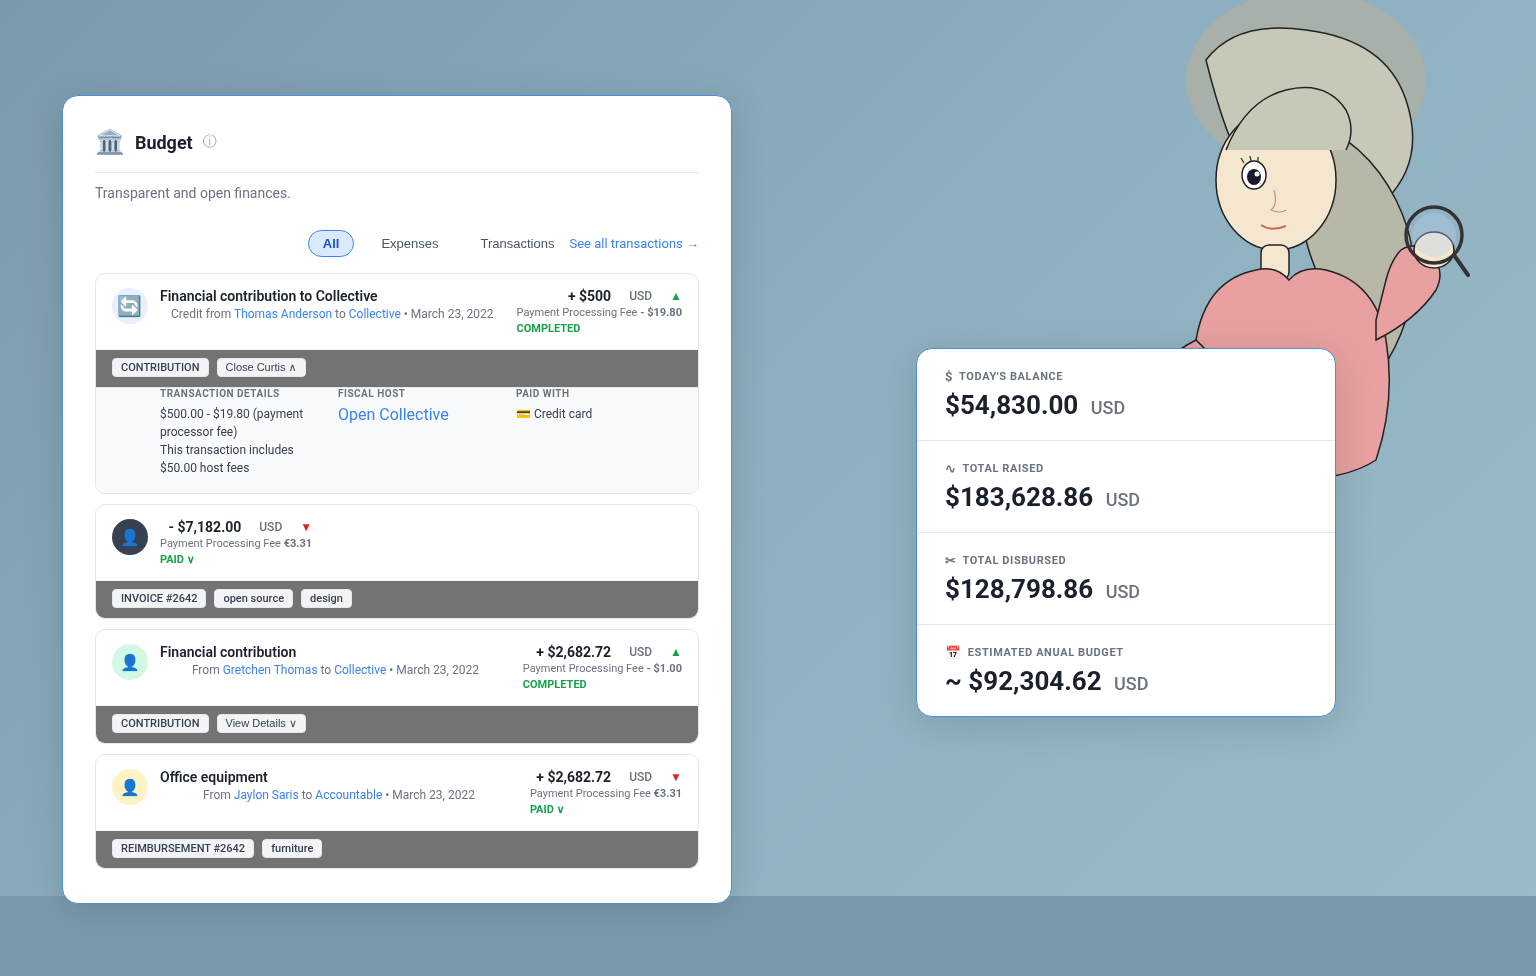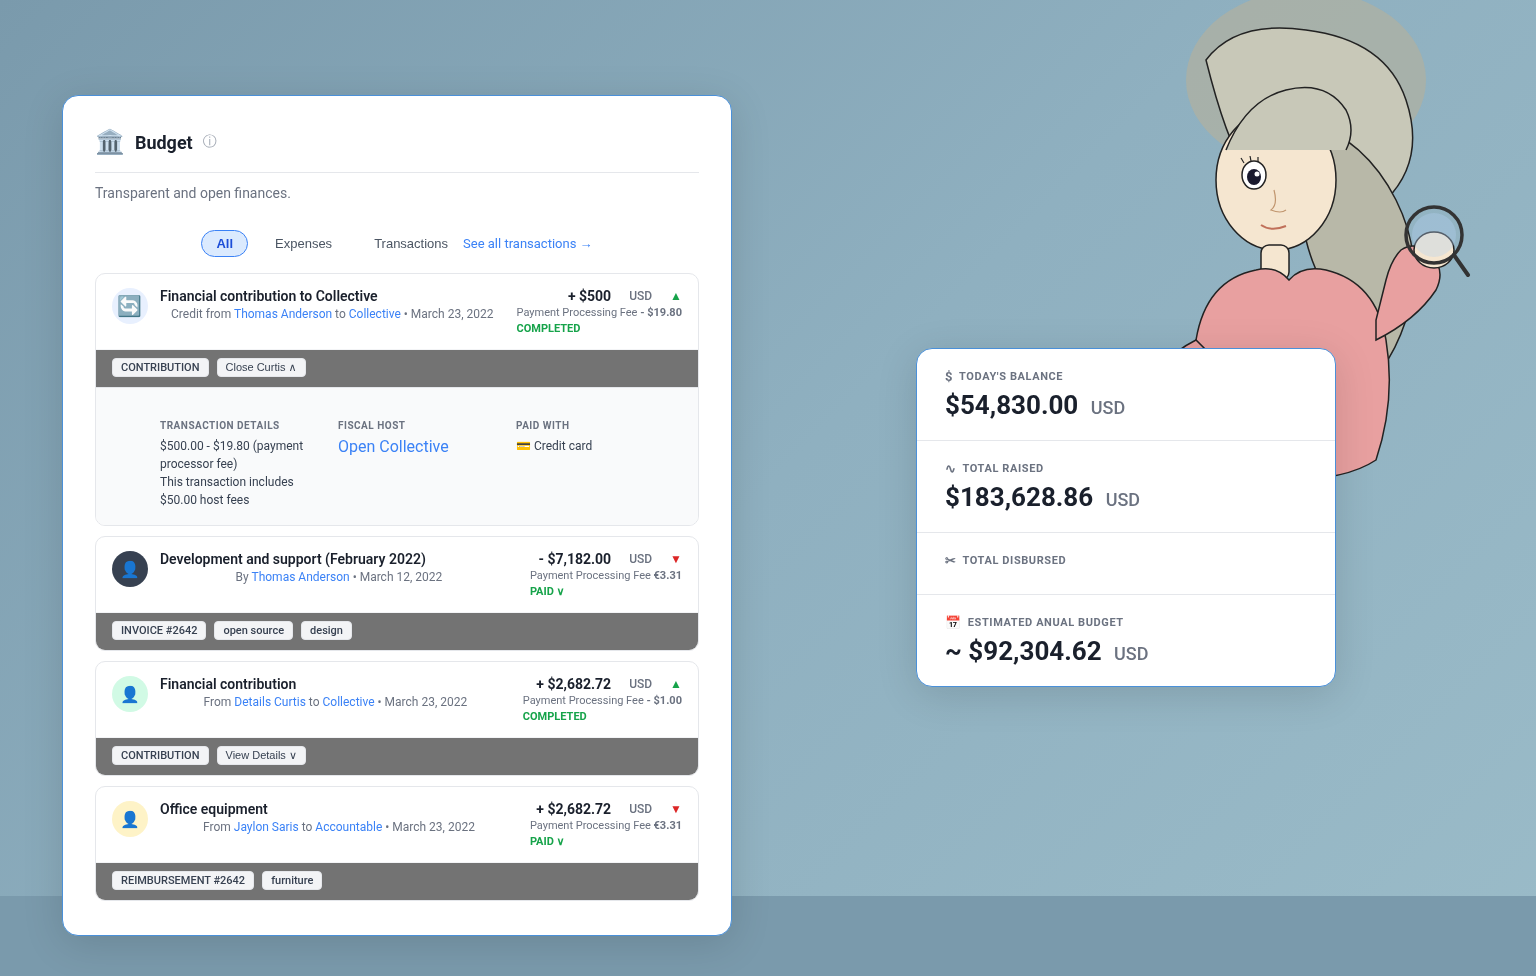--- a/index.html
+++ b/index.html
@@ -60,21 +60,21 @@
     .budget-subtitle {
       font-size: 14px;
       color: #6b7280;
       margin-bottom: 29px;
       margin-top: 12px;
     }
 
     .tabs-row {
       display: flex;
       align-items: center;
-      justify-content: center;
+      justify-content: flex-end;
       margin-bottom: 16px;
     }
 
     .tabs {
       display: flex;
       gap: 12px;
       align-items: center;
     }
 
     .tab {
@@ -222,21 +222,21 @@
       background: #f3f4f6;
       color: #374151;
       border: 1px solid #e5e7eb;
       cursor: pointer;
     }
 
     
     .tx-details {
       background: #f9fafb;
       border-top: 1px solid #e5e7eb;
-      padding: 32px 16px 16px 64px;
+      padding: 0 16px 16px 64px;
       display: grid;
       grid-template-columns: 1fr 1fr 1fr;
       gap: 12px;
     }
 
     .detail-section-title {
       font-size: 10px;
       font-weight: 700;
       color: #6b7280;
       text-transform: uppercase;
@@ -429,26 +429,20 @@
       <div>
         <div class="detail-section-title">PAID WITH</div>
         <div class="detail-section-text">💳 Credit card</div>
       </div>
     </div>
   </div>
 
   <div class="transaction-item">
     <div class="transaction-main">
       <div class="tx-avatar" style="background:#374151; color:#fff; font-size:16px;">👤</div>
-      <div class="tx-info">
-        <div class="tx-title">Development and support (February 2022)</div>
-        <div class="tx-subtitle">
-          By <a class="blue-link">Thomas Anderson</a> • March 12, 2022
-        </div>
-      </div>
       <div class="tx-amount">
         <div class="tx-amount-main negative">
           - $7,182.00 <span style="font-size:12px;font-weight:500;color:#6b7280;">USD</span>
           <span class="arrow-down">▼</span>
         </div>
         <div class="tx-fee">Payment Processing Fee <strong>€3.31</strong></div>
         <div class="tx-status paid">PAID ∨</div>
       </div>
     </div>
     <div class="tags-row">
@@ -457,21 +451,21 @@
       <span class="tag">design</span>
     </div>
   </div>
 
   <div class="transaction-item">
     <div class="transaction-main">
       <div class="tx-avatar" style="background:#d1fae5; color:#065f46; font-size:16px;">👤</div>
       <div class="tx-info">
         <div class="tx-title">Financial contribution</div>
         <div class="tx-subtitle">
-          From <a class="blue-link">Details Curtis</a> to <a class="blue-link">Collective</a> • March 23, 2022
+          From <a class="blue-link">Gretchen Thomas</a> to <a class="blue-link">Collective</a> • March 23, 2022
         </div>
       </div>
       <div class="tx-amount">
         <div class="tx-amount-main positive">
           + $2,682.72 <span style="font-size:12px;font-weight:500;color:#6b7280;">USD</span>
           <span class="arrow-up">▲</span>
         </div>
         <div class="tx-fee">Payment Processing Fee <strong>- $1.00</strong></div>
         <div class="tx-status completed">COMPLETED</div>
       </div>
@@ -520,20 +514,21 @@
       <span class="stat-icon">∿</span>
       TOTAL RAISED
     </div>
     <div class="stat-value">$183,628.86 <span>USD</span></div>
   </div>
   <div class="stat-row">
     <div class="stat-label">
       <span class="stat-icon">✂</span>
       TOTAL DISBURSED
     </div>
+    <div class="stat-value">$128,798.86 <span>USD</span></div>
   </div>
   <div class="stat-row">
     <div class="stat-label">
       <span class="stat-icon">📅</span>
       ESTIMATED ANUAL BUDGET
     </div>
     <div class="stat-value">~ $92,304.62 <span>USD</span></div>
   </div>
 </div>
 

